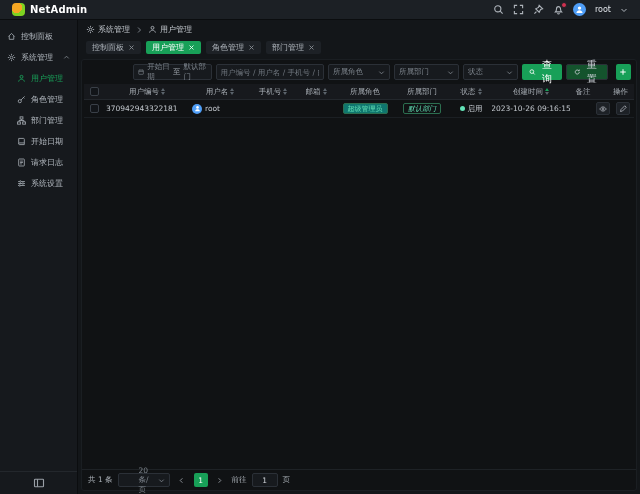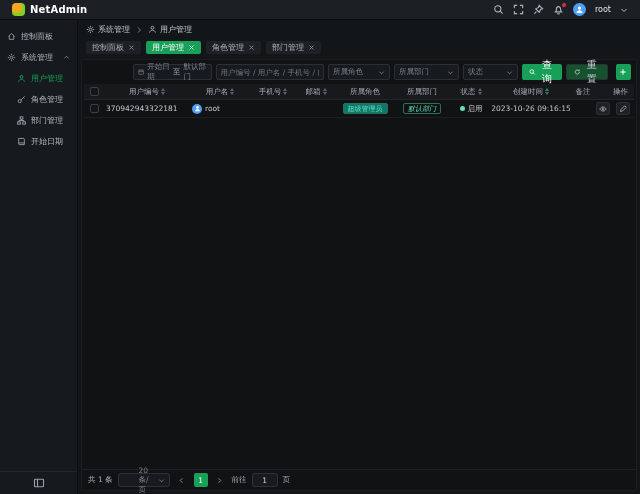--- a/index.html
+++ b/index.html
@@ -204,20 +204,36 @@
             </svg>
           <span>部门管理</span>
         </div>
         <div class="side-item child">
           <svg class="sicon" viewBox="0 0 16 16" fill="none" stroke="currentColor" stroke-width="1.6">
               <path d="M3 2.5h8.5a1.5 1.5 0 011.5 1.5v9.5H4.5A1.5 1.5 0 013 12z"></path>
               <path d="M3 12a1.5 1.5 0 011.5-1.5H13"></path>
             </svg>
           <span>开始日期</span>
         </div>
+        <div class="side-item child">
+          <svg class="sicon" viewBox="0 0 16 16" fill="none" stroke="currentColor" stroke-width="1.6">
+              <rect x="3" y="1.8" width="10" height="12.4" rx="1"></rect>
+              <path d="M5.5 5.5h5M5.5 8h5M5.5 10.5h3"></path>
+            </svg>
+          <span>请求日志</span>
+        </div>
+        <div class="side-item child">
+          <svg class="sicon" viewBox="0 0 16 16" fill="none" stroke="currentColor" stroke-width="1.6">
+              <path d="M2 4.5h12M2 8h12M2 11.5h12"></path>
+              <circle cx="6" cy="4.5" r="1.4" fill="#16191d"></circle>
+              <circle cx="10.5" cy="8" r="1.4" fill="#16191d"></circle>
+              <circle cx="5" cy="11.5" r="1.4" fill="#16191d"></circle>
+            </svg>
+          <span>系统设置</span>
+        </div>
       </nav>
       <div class="sidebar-footer">
         <button class="collapse-btn">
           <svg viewBox="0 0 16 16" fill="none" stroke="currentColor" stroke-width="1.5">
               <rect x="2" y="3" width="12" height="10" rx="1"></rect>
               <line x1="6" y1="3" x2="6" y2="13"></line>
             </svg>
         </button>
       </div>
     </aside>

